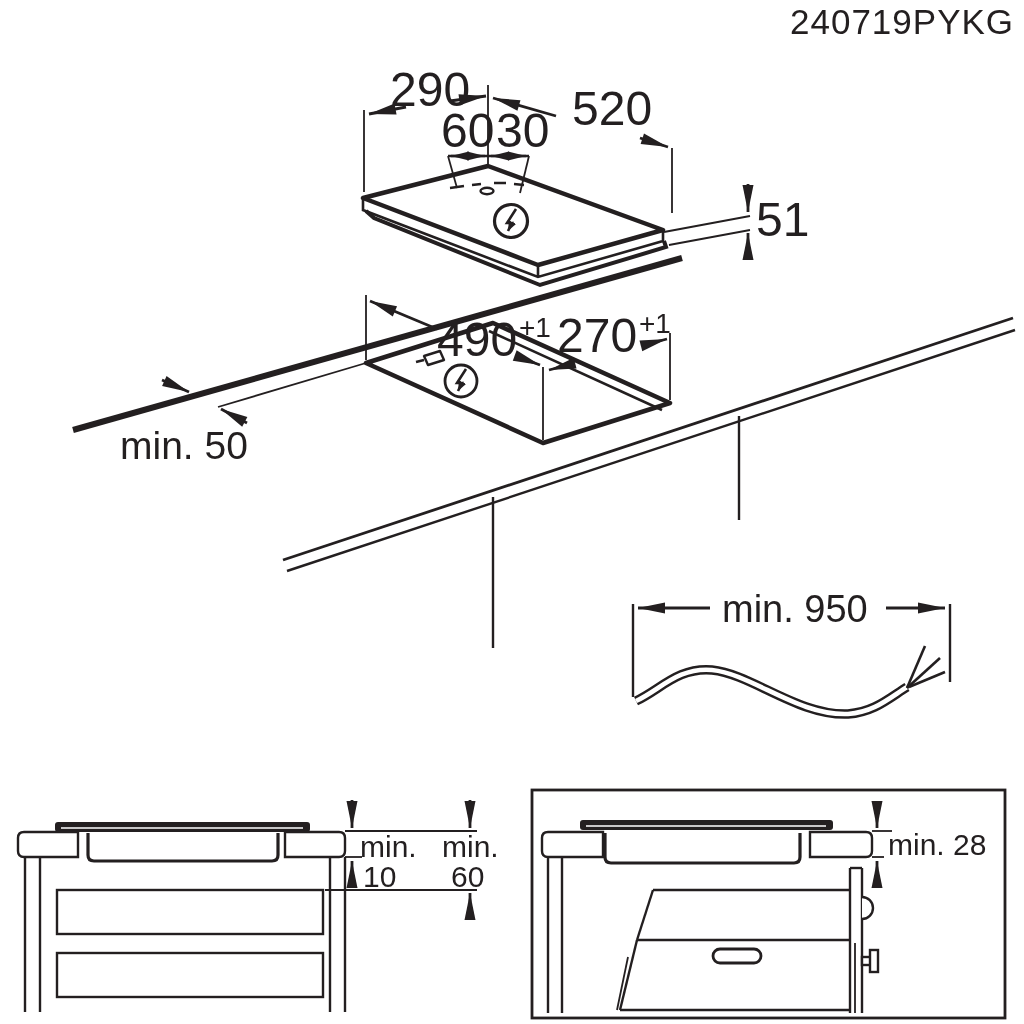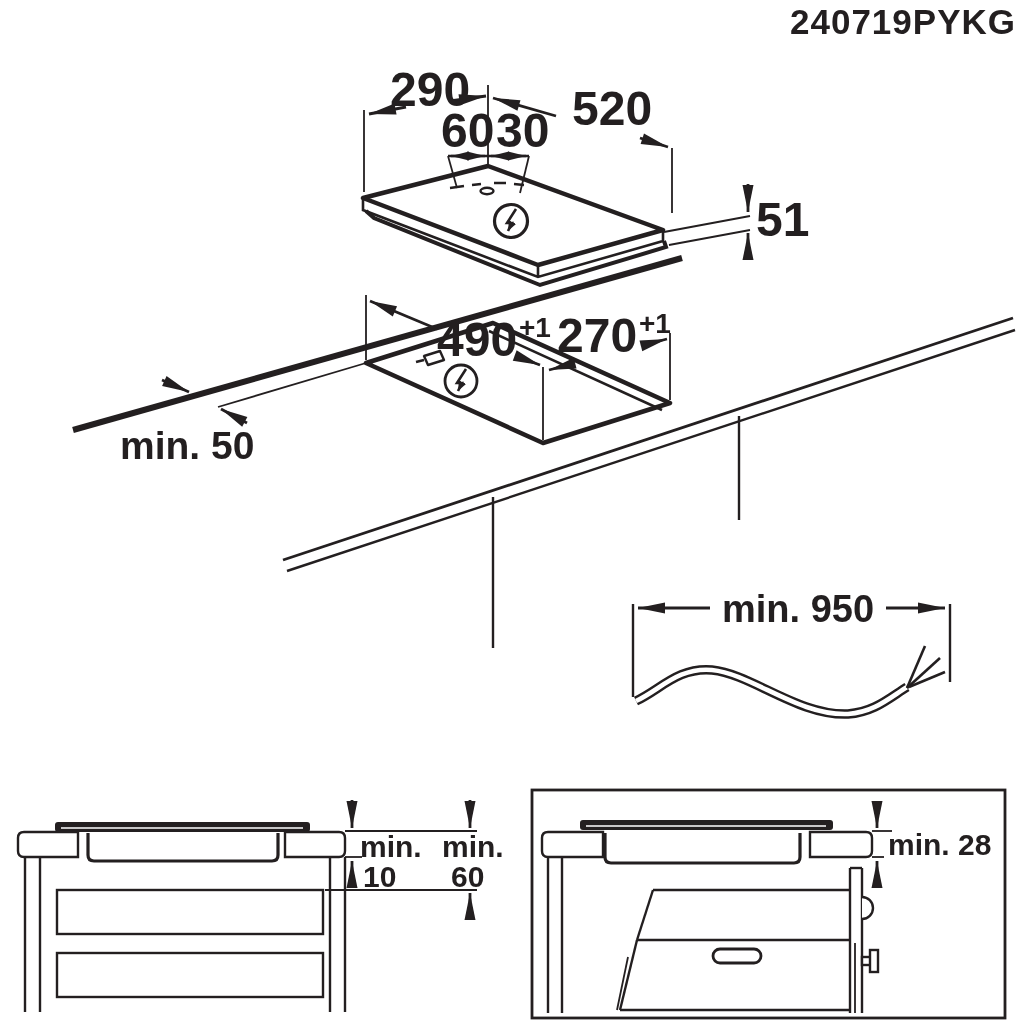--- a/index.html
+++ b/index.html
@@ -1,17 +1,17 @@
 <!DOCTYPE html>
 <html style="--ink: #231f20; --bg: #ffffff;"><head>
 <meta charset="utf-8">
 <style>
   :root { --ink: #231f20; --bg: #ffffff; }
   html,body { margin:0; padding:0; background:var(--bg); }
-  .stage { width:1024px; height:1024px; position:relative; background:var(--bg);font-weight:bold; }
+  .stage { width:1024px; height:1024px; position:relative; background:var(--bg); }
   .t { fill:var(--ink); font-family:"Liberation Sans", sans-serif; }
   .ln { stroke:var(--ink); fill:none; }
   .fw { stroke:var(--ink); fill:#ffffff; }
   .fb { fill:var(--ink); stroke:none; }
   .w6  { stroke-width:6; }
   .w45 { stroke-width:4.5; }
   .w4  { stroke-width:4; }
   .w32 { stroke-width:3.2; }
   .w28 { stroke-width:2.8; }
   .w26 { stroke-width:2.6; }

